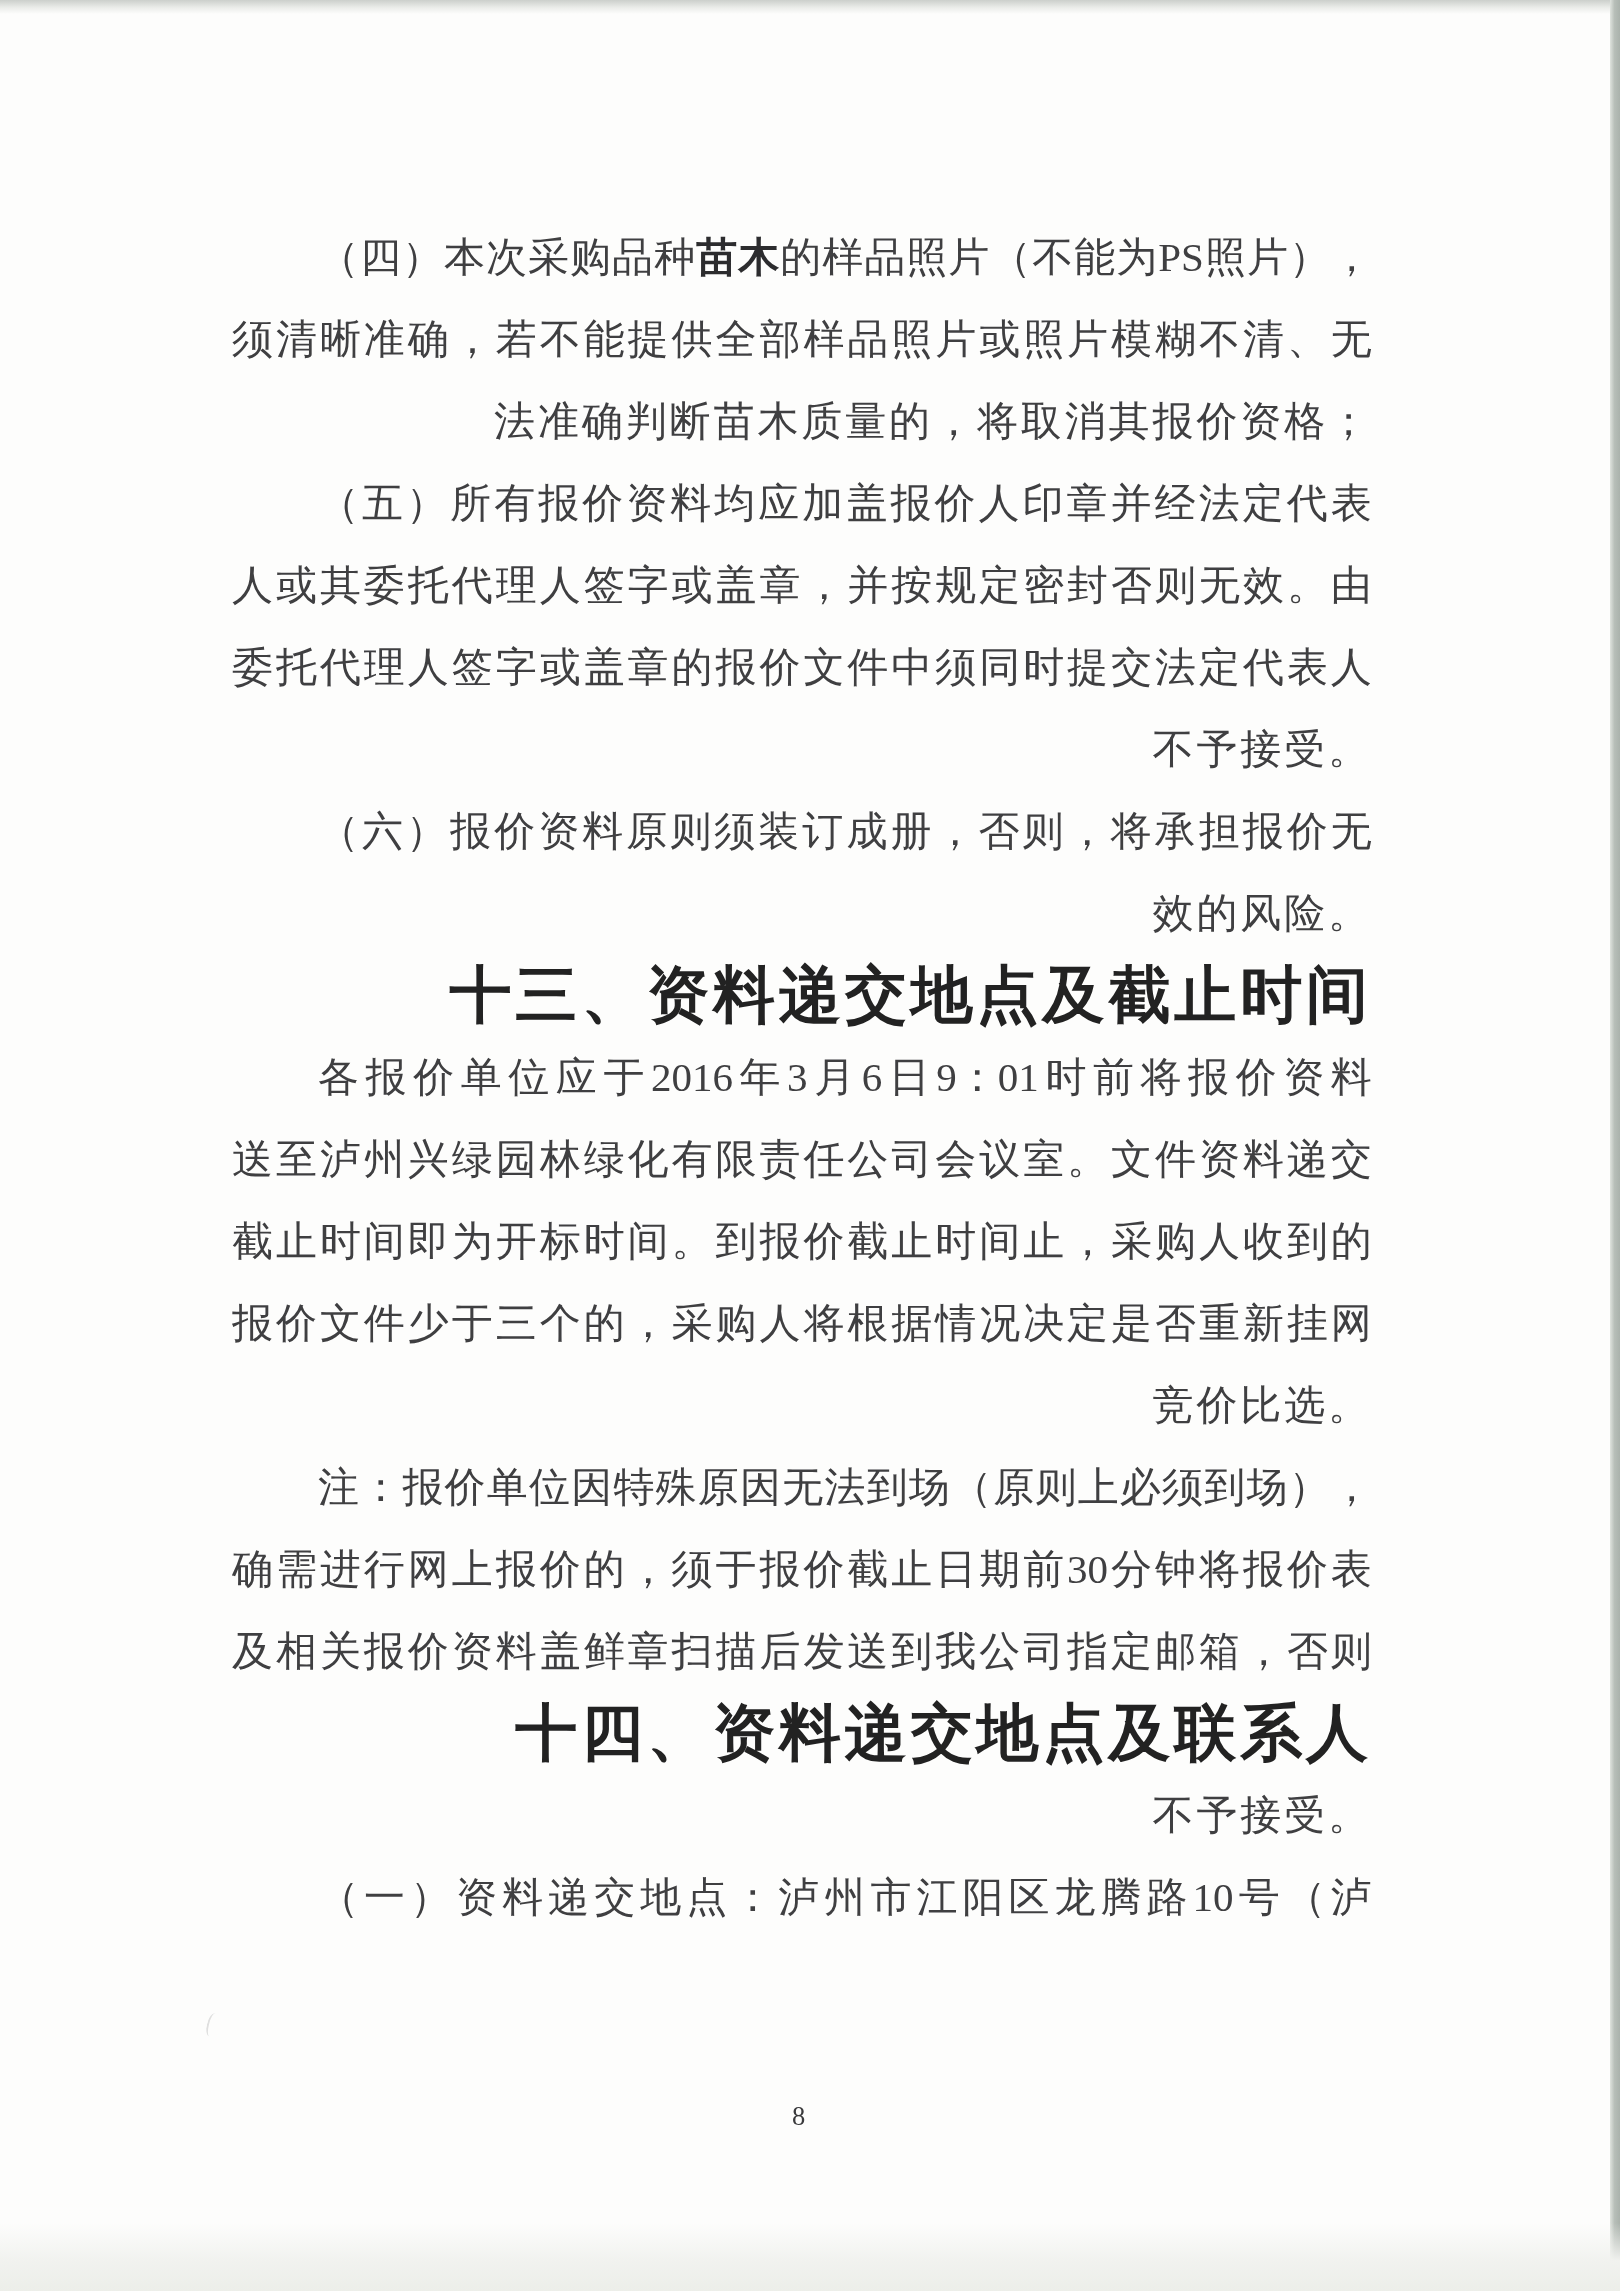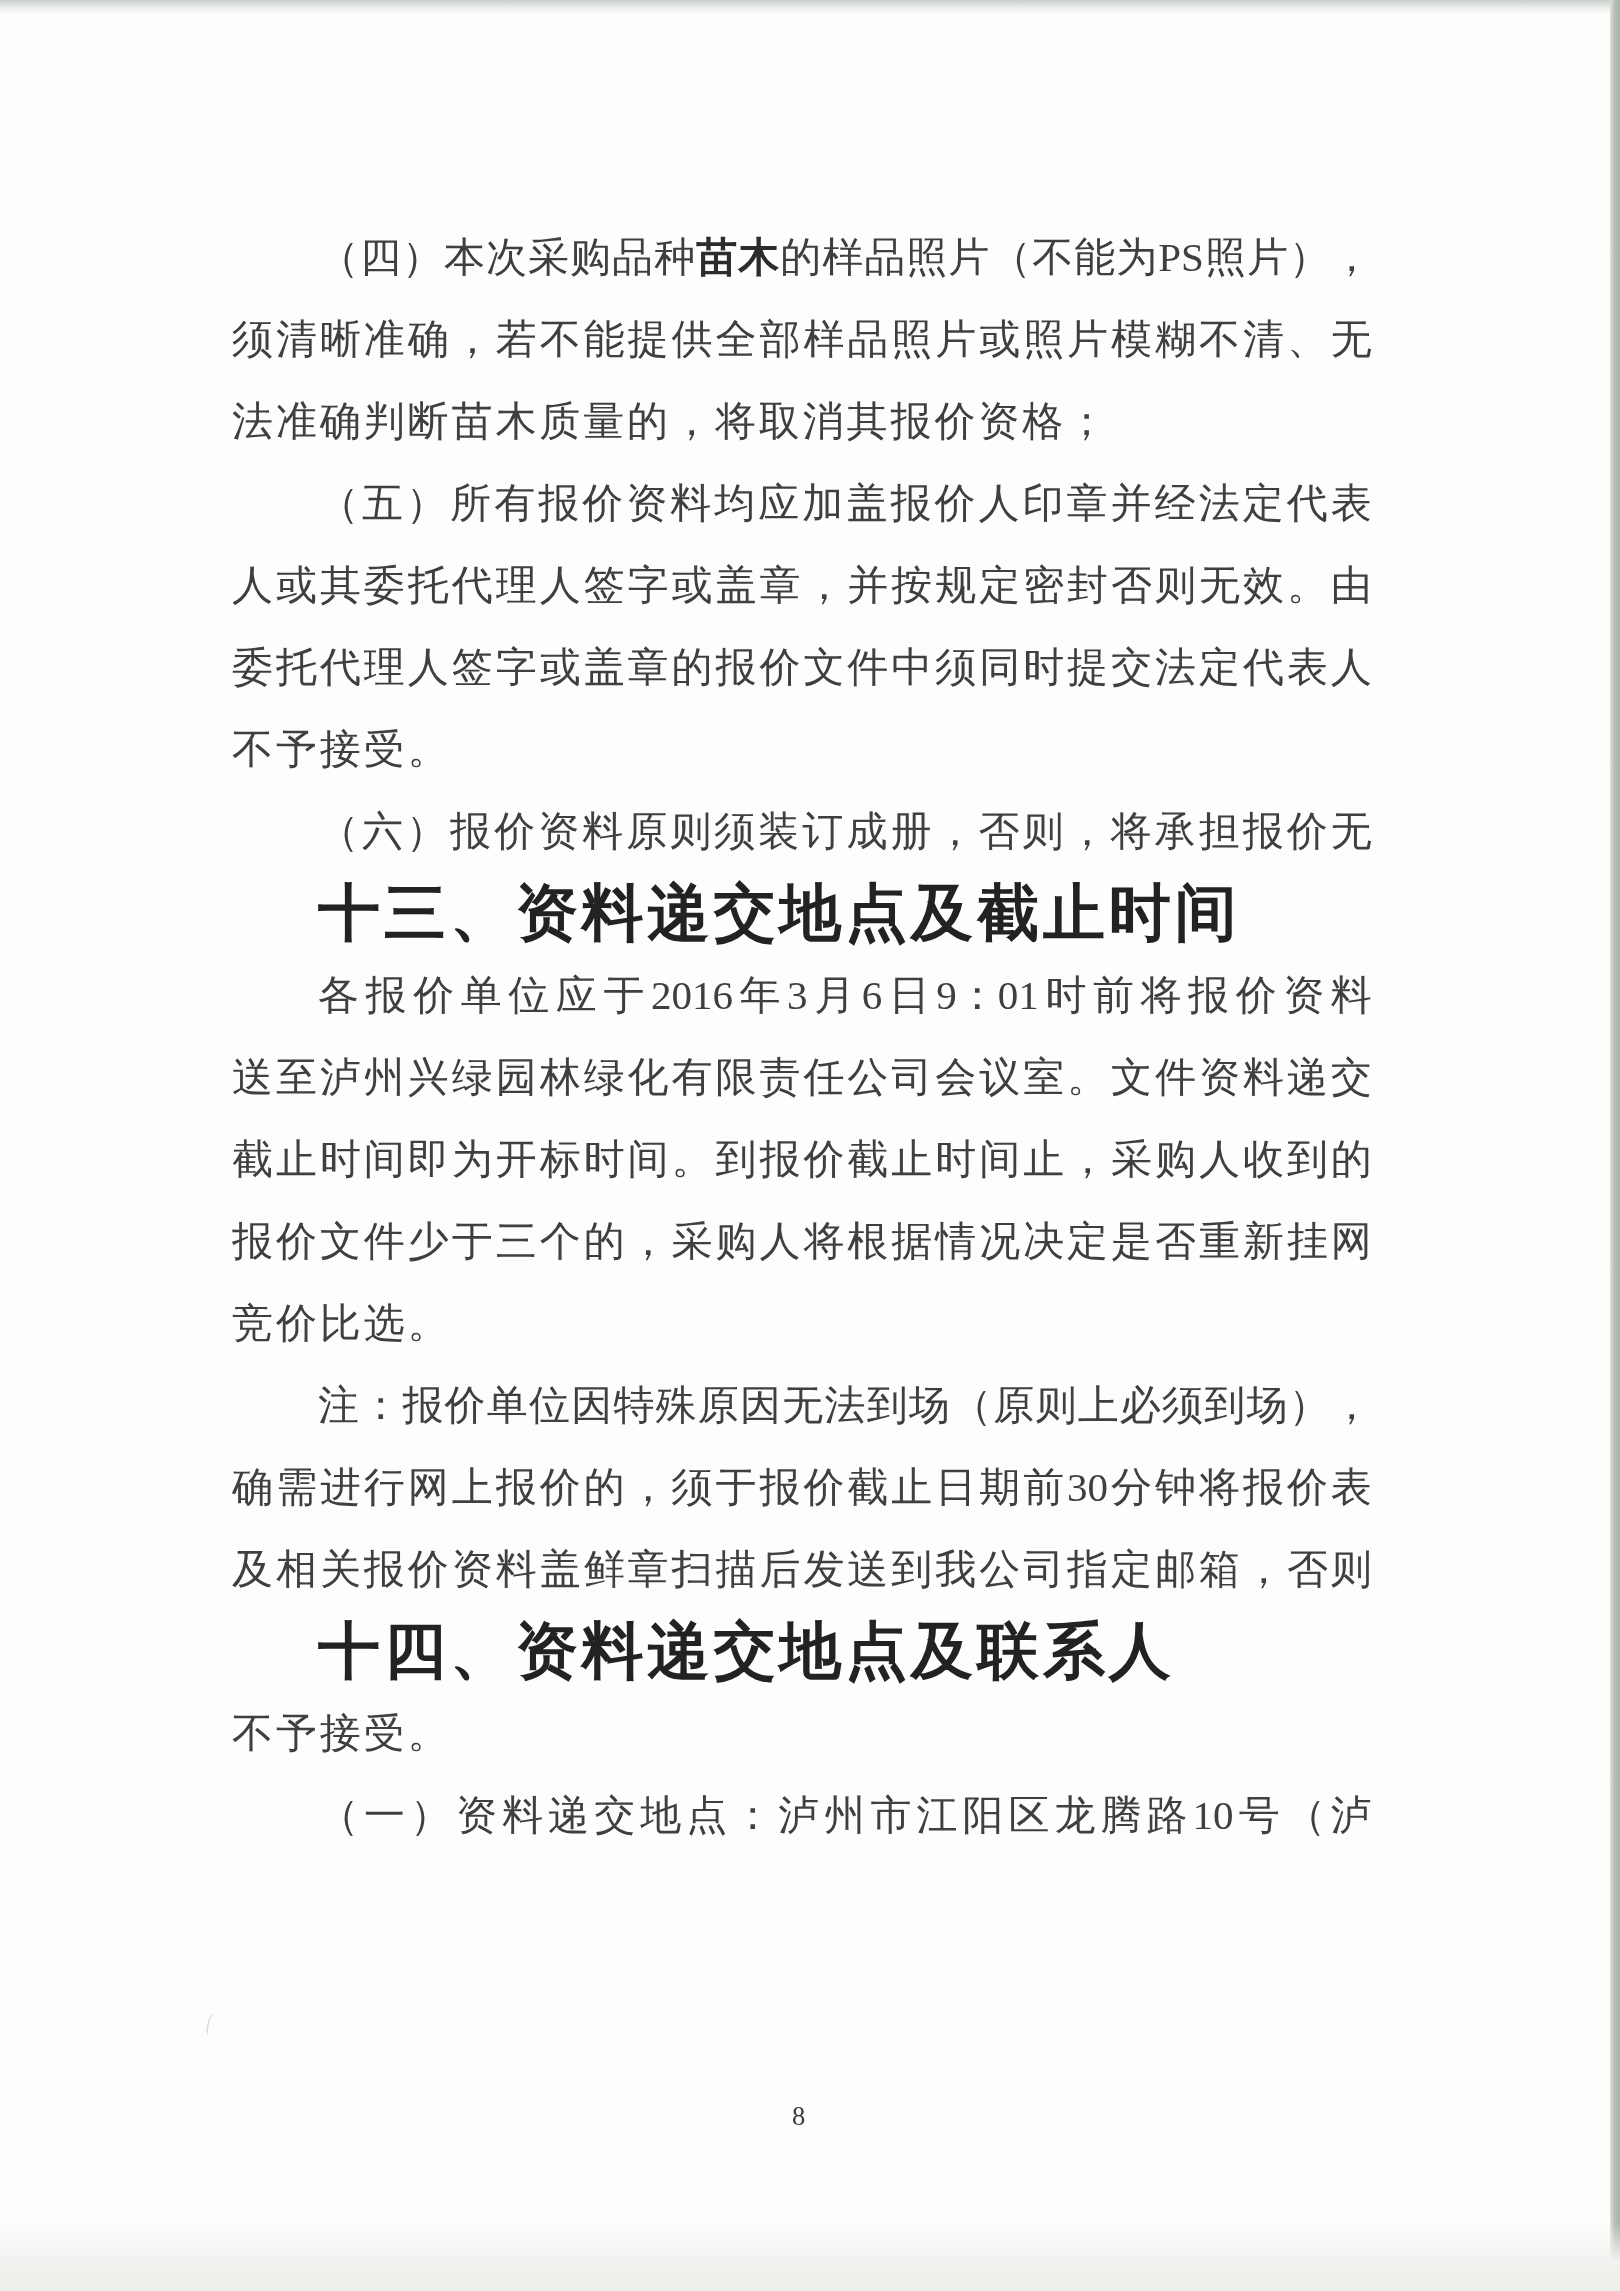--- a/index.html
+++ b/index.html
@@ -32,21 +32,21 @@
 
   
   .text-block{
     position:absolute;left:232px;top:216px;width:1140px;
   }
   .line{
     height:82px;line-height:82px;
     font-size:41px;color:var(--text,#3f3f41);
     white-space:pre;
   }
-  .line.plain{letter-spacing:2.9px;}
+  .line.plain{letter-spacing:2.9px;text-align:right;}
   .line.justify{
     display:flex;justify-content:space-between;align-items:center;
     white-space:normal;letter-spacing:0;
   }
   .line.justify span{display:inline-block;}
   .line.indent{padding-left:86px;}
   .line.heading{
     font-family:"Liberation Sans","DejaVu Sans",sans-serif;
     font-weight:700;color:var(--heading,#222222);
     font-size:62px;letter-spacing:3.9px;
@@ -227,20 +227,21 @@
         <span>否</span>
         <span>则</span>
         <span>，</span>
         <span>将</span>
         <span>承</span>
         <span>担</span>
         <span>报</span>
         <span>价</span>
         <span>无</span>
       </div>
+      <div class="line plain">效的风险。</div>
       <div class="line plain indent heading">十三、资料递交地点及截止时间</div>
       <div class="line justify indent">
         <span>各</span>
         <span>报</span>
         <span>价</span>
         <span>单</span>
         <span>位</span>
         <span>应</span>
         <span>于</span>
         <span>2016</span>

